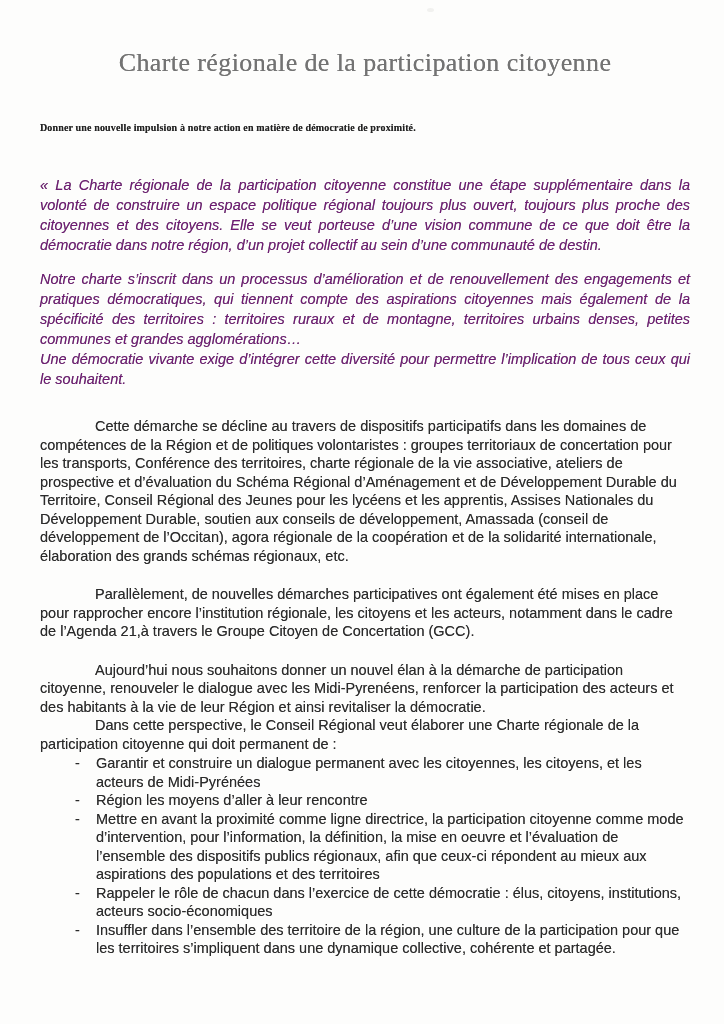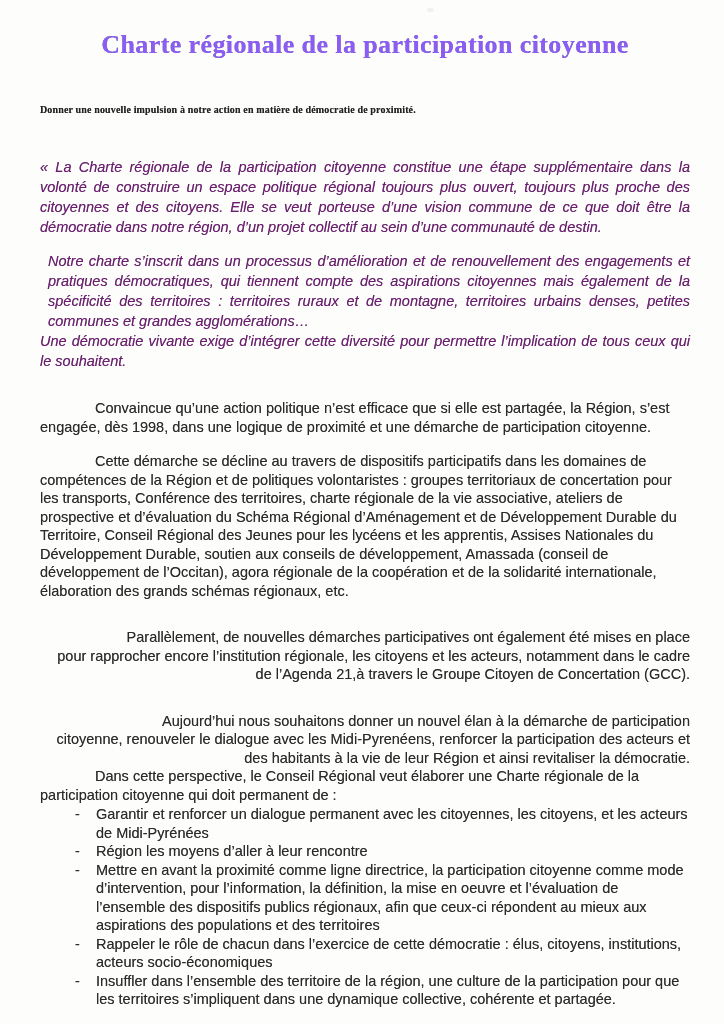--- a/index.html
+++ b/index.html
@@ -18,55 +18,55 @@
   }
   .artifact {
     position: absolute;
     top: 8px; left: 427px;
     width: 7px; height: 4px;
     background: #f1f1ef;
     border-radius: 50%;
   }
   .title {
     font-family: "Liberation Serif", serif;
-    font-weight: bold;
+    font-weight: normal;
     font-size: 26px;
     letter-spacing: 0.4px;
     text-align: center;
-    margin: 4px 0 0 0;
-    color: #8b5cf6;
+    margin: 22px 0 0 0;
+    color: #737373;
   }
   .subtitle {
     font-family: "Liberation Serif", serif;
     font-weight: bold;
     font-size: 10px;
     letter-spacing: 0.15px;
     margin: 44px 0 0 0;
     color: #222;
     white-space: nowrap;
   }
   .quote {
     margin-top: 42px;
     font-style: italic;
     font-size: 14.5px;
     line-height: 20px;
     text-align: justify;
     color: #701a75;
   }
   .quote p { margin: 0; }
-  .quote p.q2 { margin-top: 14px; margin-left: 8px; }
+  .quote p.q2 { margin-top: 14px; }
   .bodytext { margin-top: 28px; }
   .para {
     font-size: 14.5px;
     line-height: 18.5px;
     margin: 0;
     text-indent: 55px;
     text-align: left;
   }
-  .para.gap-lg { margin-top: 28px; text-align: right; }
+  .para.gap-lg { margin-top: 20px; }
   .para.gap-md { margin-top: 16px; }
   .para.gap-0  { margin-top: 0; }
   .bullets {
     list-style: none;
     margin: 1px 0 0 0;
     padding: 0 0 0 35px;
     font-size: 14.5px;
     line-height: 18.5px;
   }
   .bullets li { display: flex; }
@@ -83,30 +83,29 @@
 
   <h2 class="subtitle">Donner une nouvelle impulsion à notre action en matière de démocratie de proximité.</h2>
 
   <section class="quote">
     <p class="q1">« La Charte régionale de la participation citoyenne constitue une étape supplémentaire dans la volonté de construire un espace politique régional toujours plus ouvert, toujours plus proche des citoyennes et des citoyens. Elle se veut porteuse d’une vision commune de ce que doit être la démocratie dans notre région, d’un projet collectif au sein d’une communauté de destin.</p>
     <p class="q2">Notre charte s’inscrit dans un processus d’amélioration et de renouvellement des engagements et pratiques démocratiques, qui tiennent compte des aspirations citoyennes mais également de la spécificité des territoires : territoires ruraux et de montagne, territoires urbains denses, petites communes et grandes agglomérations…</p>
     <p class="q3">Une démocratie vivante exige d’intégrer cette diversité pour permettre l’implication de tous ceux qui le souhaitent.</p>
   </section>
 
   <section class="bodytext">
-    <p class="para gap-0">Convaincue qu’une action politique n’est efficace que si elle est partagée, la Région, s’est engagée, dès 1998, dans une logique de proximité et une démarche de participation citoyenne.</p>
     <p class="para gap-md">Cette démarche se décline au travers de dispositifs participatifs dans les domaines de compétences de la Région et de politiques volontaristes : groupes territoriaux de concertation pour les transports, Conférence des territoires, charte régionale de la vie associative, ateliers de prospective et d’évaluation du Schéma Régional d’Aménagement et de Développement Durable du Territoire, Conseil Régional des Jeunes pour les lycéens et les apprentis, Assises Nationales du Développement Durable, soutien aux conseils de développement, Amassada (conseil de développement de l’Occitan), agora régionale de la coopération et de la solidarité internationale, élaboration des grands schémas régionaux, etc.</p>
     <p class="para gap-lg">Parallèlement, de nouvelles démarches participatives ont également été mises en place pour rapprocher encore l’institution régionale, les citoyens et les acteurs, notamment dans le cadre de l’Agenda 21,à travers le Groupe Citoyen de Concertation (GCC).</p>
     <p class="para gap-lg">Aujourd’hui nous souhaitons donner un nouvel élan à la démarche de participation citoyenne, renouveler le dialogue avec les Midi-Pyrenéens, renforcer la participation des acteurs et des habitants à la vie de leur Région et ainsi revitaliser la démocratie.</p>
     <p class="para gap-0">Dans cette perspective, le Conseil Régional veut élaborer une Charte régionale de la participation citoyenne qui doit permanent de :</p>
 
     <ul class="bullets">
       <li>
         <span class="dash">-</span>
-        <span class="btext">Garantir et renforcer un dialogue permanent avec les citoyennes, les citoyens, et les acteurs de Midi-Pyrénées</span>
+        <span class="btext">Garantir et construire un dialogue permanent avec les citoyennes, les citoyens, et les acteurs de Midi-Pyrénées</span>
       </li>
       <li>
         <span class="dash">-</span>
         <span class="btext">Région les moyens d’aller à leur rencontre</span>
       </li>
       <li>
         <span class="dash">-</span>
         <span class="btext">Mettre en avant la proximité comme ligne directrice, la participation citoyenne comme mode d’intervention, pour l’information, la définition, la mise en oeuvre et l’évaluation de l’ensemble des dispositifs publics régionaux, afin que ceux-ci répondent au mieux aux aspirations des populations et des territoires</span>
       </li>
       <li>

